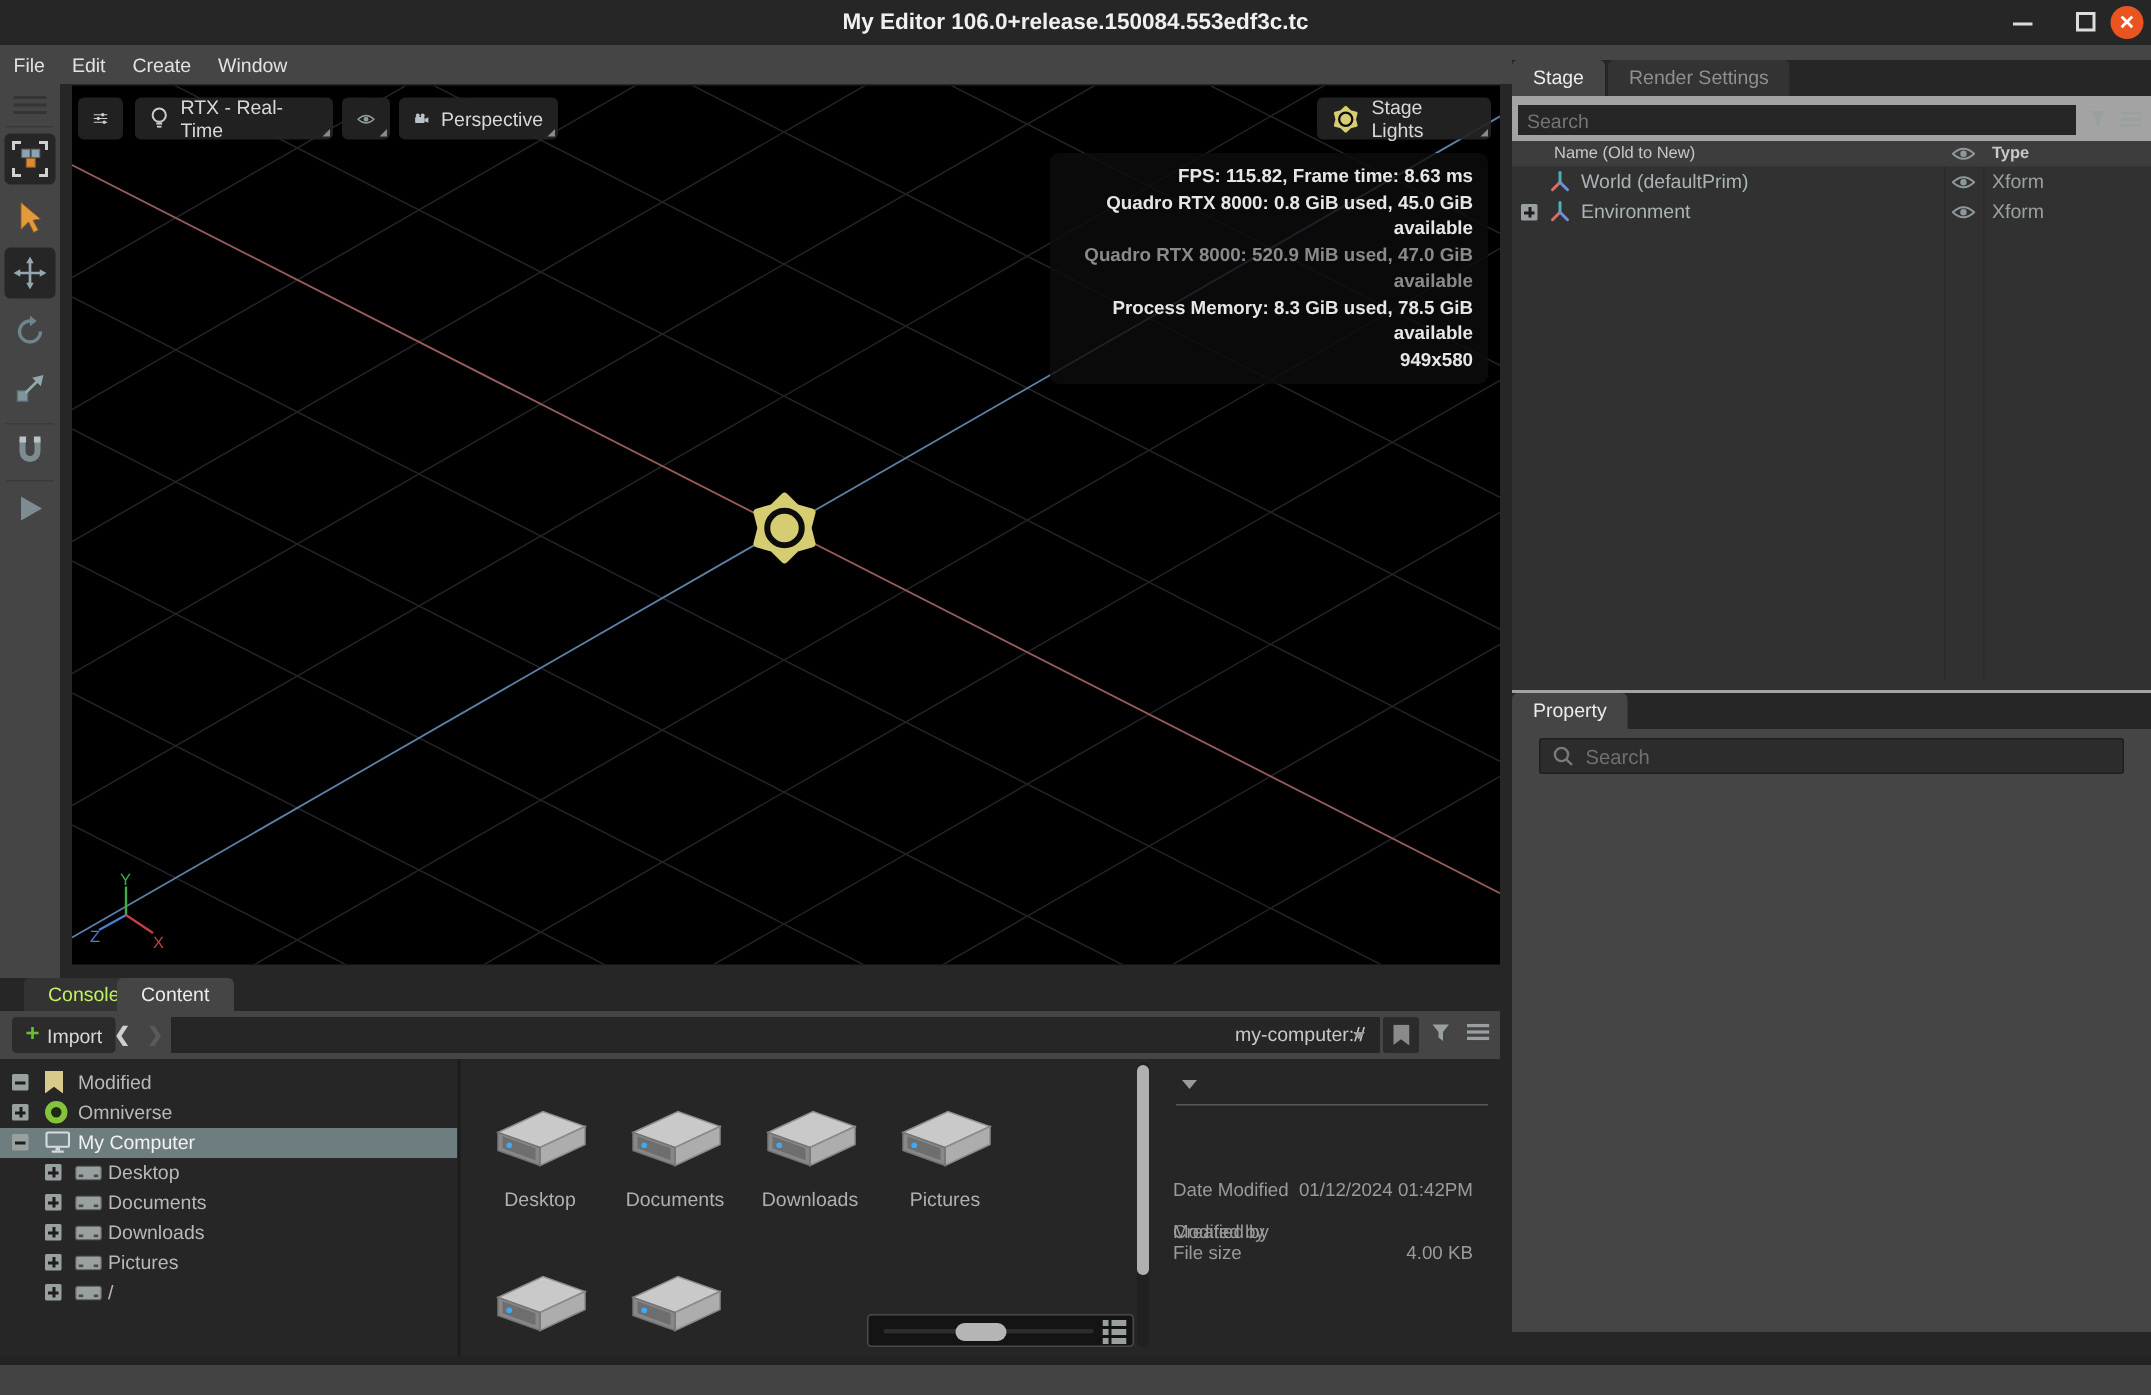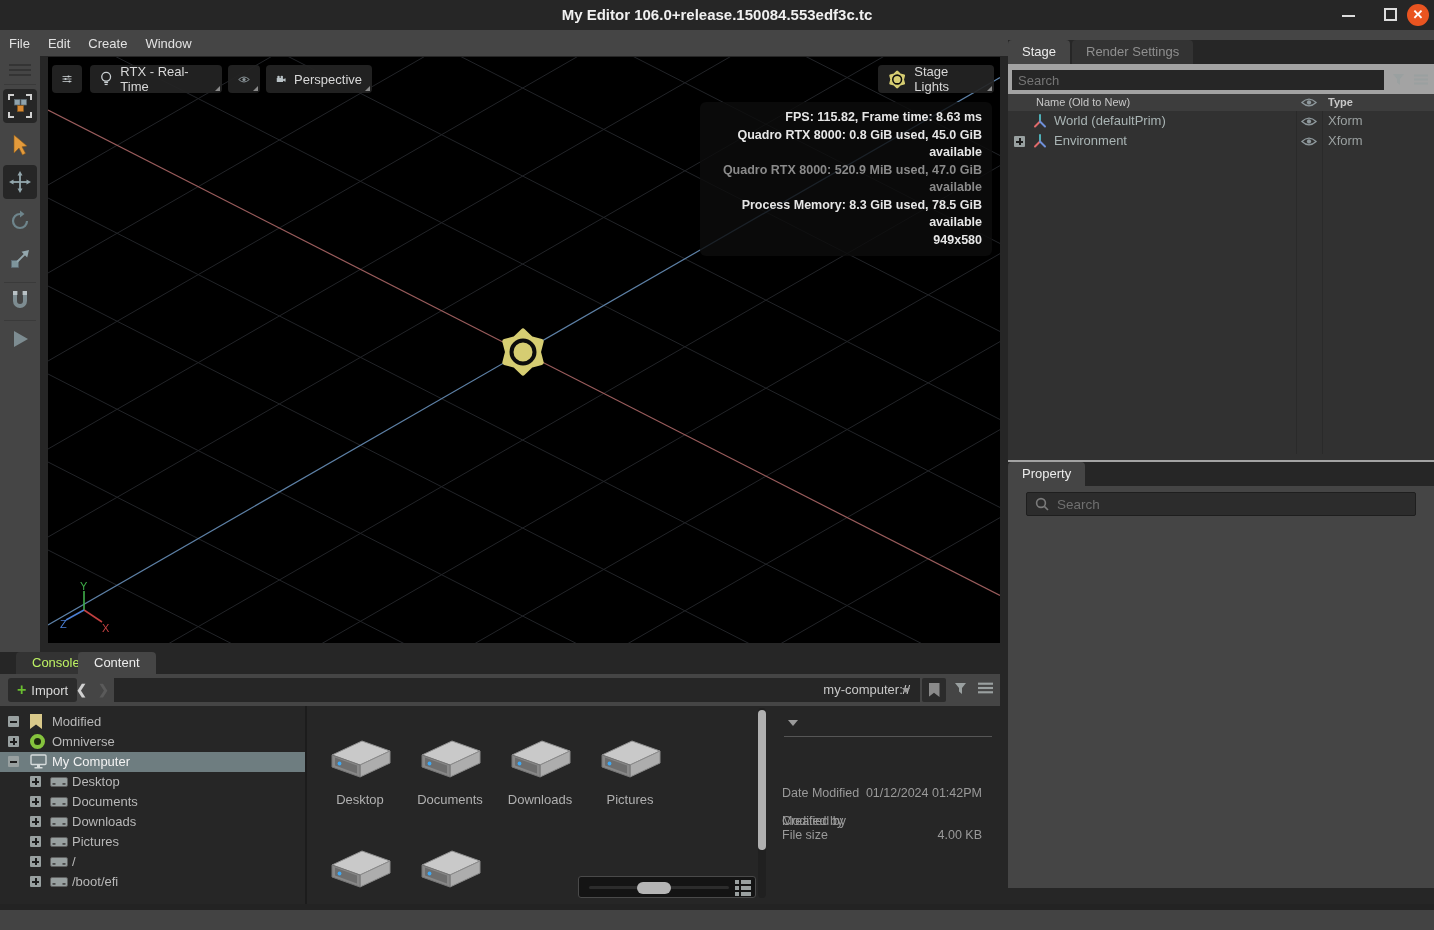--- a/index.html
+++ b/index.html
@@ -486,27 +486,20 @@
           </svg>
         <span style="position:absolute;left:72px">Pictures</span>
       </div>
       <div class="frow" style="top:146px">
         <span class="pm plus" style="left:30px;top:4px"></span>
         <svg width="18" height="12" viewBox="0 0 18 12" style="position:absolute;left:50px;top:4px">
             <use href="#sym-drive-sm"></use>
           </svg>
         <span style="position:absolute;left:72px">/</span>
       </div>
-      <div class="frow" style="top:166px">
-        <span class="pm plus" style="left:30px;top:4px"></span>
-        <svg width="18" height="12" viewBox="0 0 18 12" style="position:absolute;left:50px;top:4px">
-            <use href="#sym-drive-sm"></use>
-          </svg>
-        <span style="position:absolute;left:72px">/boot/efi</span>
-      </div>
     </div>
 
     <div>
       <svg width="64" height="44" viewBox="0 0 64 44" style="position:absolute;left:328px;top:86px">
           <use href="#sym-drive3d"></use>
         </svg>
       <svg width="64" height="44" viewBox="0 0 64 44" style="position:absolute;left:418px;top:86px">
           <use href="#sym-drive3d"></use>
         </svg>
       <svg width="64" height="44" viewBox="0 0 64 44" style="position:absolute;left:508px;top:86px">

